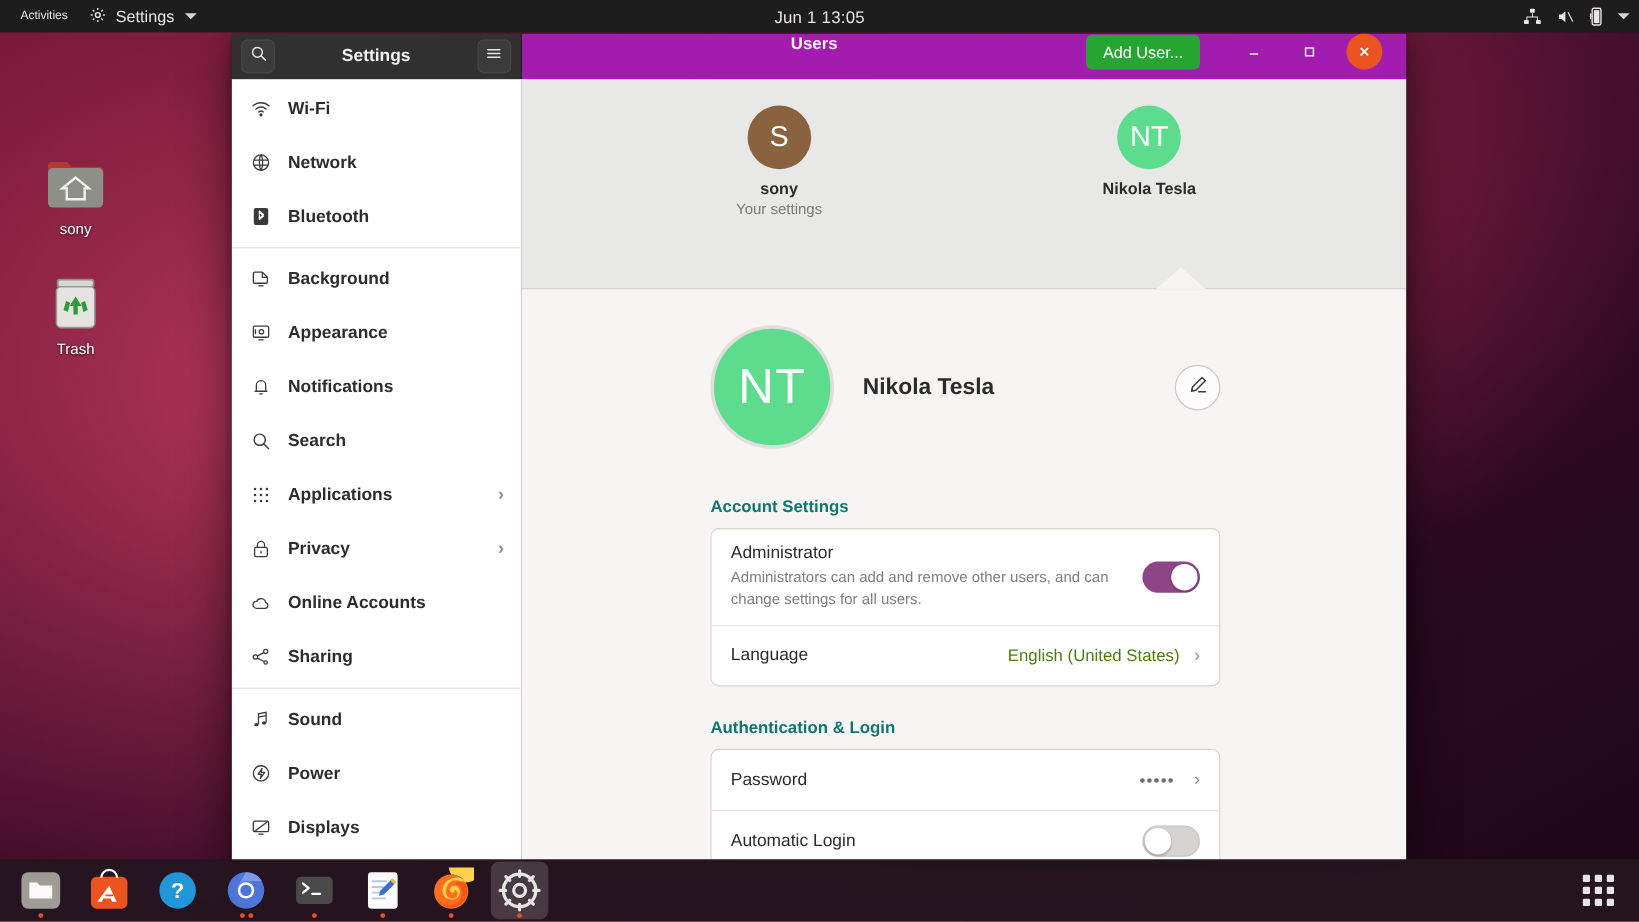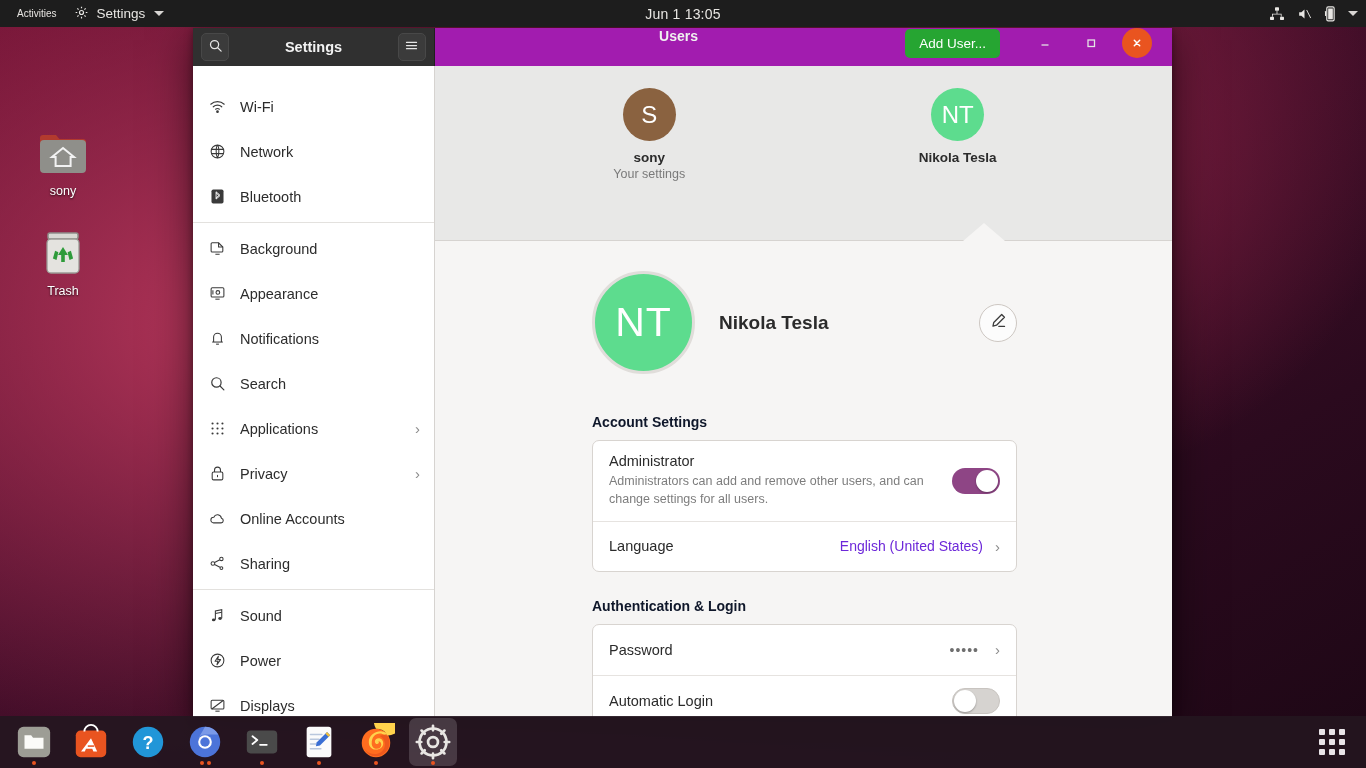--- a/index.html
+++ b/index.html
@@ -80,21 +80,21 @@
   }
   .wb { width: 30px; height: 30px; border-radius: 50%; display: flex;
         align-items: center; justify-content: center; cursor: pointer; color: #e4e4e4; }
   .wb.close { background: #e95420; color: #fff; }
 
   #body-row { flex: 1; display: flex; min-height: 0; }
 
   
   #sidebar {
     width: 242px; background: #ffffff; border-right: 1px solid #d6d3d0;
-    overflow: hidden; flex: 0 0 242px; padding-top: 18px;
+    overflow: hidden; flex: 0 0 242px; padding-top: 2px; font-weight: bold;
   }
   .side-item {
     display: flex; align-items: center; gap: 14px; height: 45px;
     padding: 0 14px 0 16px; cursor: pointer; color: #2c2c2c; font-size: 14.5px;
   }
   .side-icon { width: 17px; height: 17px; display: flex; align-items: center;
                justify-content: center; color: #3a3a3a; flex: 0 0 17px; }
   .side-label { flex: 1; }
   .side-chev { color: #8b8b8b; font-size: 15px; }
   .side-sep { height: 1px; background: #e3e1de; margin: 3px 0; }
@@ -135,35 +135,35 @@
     width: 103px; height: 103px; font-size: 41px; border: 3px solid #e0ddda;
     margin: 0; letter-spacing: 1px;
   }
   .user-head-name { font-size: 19px; font-weight: bold; color: #2b2b2b; flex: 1; }
   .edit-btn {
     width: 38px; height: 38px; border-radius: 50%; border: 1px solid #cdc7c2;
     background: #fcfcfc; display: flex; align-items: center; justify-content: center;
     cursor: pointer;
   }
 
-  .sec-title { font-size: 14px; font-weight: bold; color: #0f172a; margin-bottom: 10px; }
+  .sec-title { font-size: 14px; font-weight: bold; color: #0f766e; margin-bottom: 10px; }
   .card {
     background: #fff; border: 1px solid #d8d4d0; border-radius: 7px;
     overflow: hidden; margin-bottom: 26px;
   }
   .row {
     display: flex; align-items: center; padding: 12px 16px; min-height: 50px;
     border-top: 1px solid #e6e3e0; cursor: pointer;
   }
   .row:first-child { border-top: none; }
   .row-main { flex: 1; min-width: 0; }
   .row-title { font-size: 14.5px; color: #2b2b2b; }
   .row-sub { font-size: 12.5px; color: #7d7d7d; line-height: 1.42; margin-top: 4px;
              max-width: 330px; }
-  .row-value { font-size: 14px; color: #6d28d9; margin-right: 12px; }
+  .row-value { font-size: 14px; color: #4d7c0f; margin-right: 12px; }
   .row-dots { font-size: 14px; color: #6f6f6f; margin-right: 16px; letter-spacing: 1px; }
   .row-chev { color: #8b8b8b; font-size: 15px; }
 
   .toggle { width: 48px; height: 26px; border-radius: 13px; position: relative;
             cursor: pointer; flex: 0 0 48px; }
   .toggle.on { background: #8e4585; }
   .toggle.off { background: #d6d3d0; border: 1px solid #c8c4c0; }
   .toggle .knob { position: absolute; top: 2px; width: 22px; height: 22px;
                   border-radius: 50%; background: #fff;
                   box-shadow: 0 1px 2px rgba(0,0,0,.3); }

